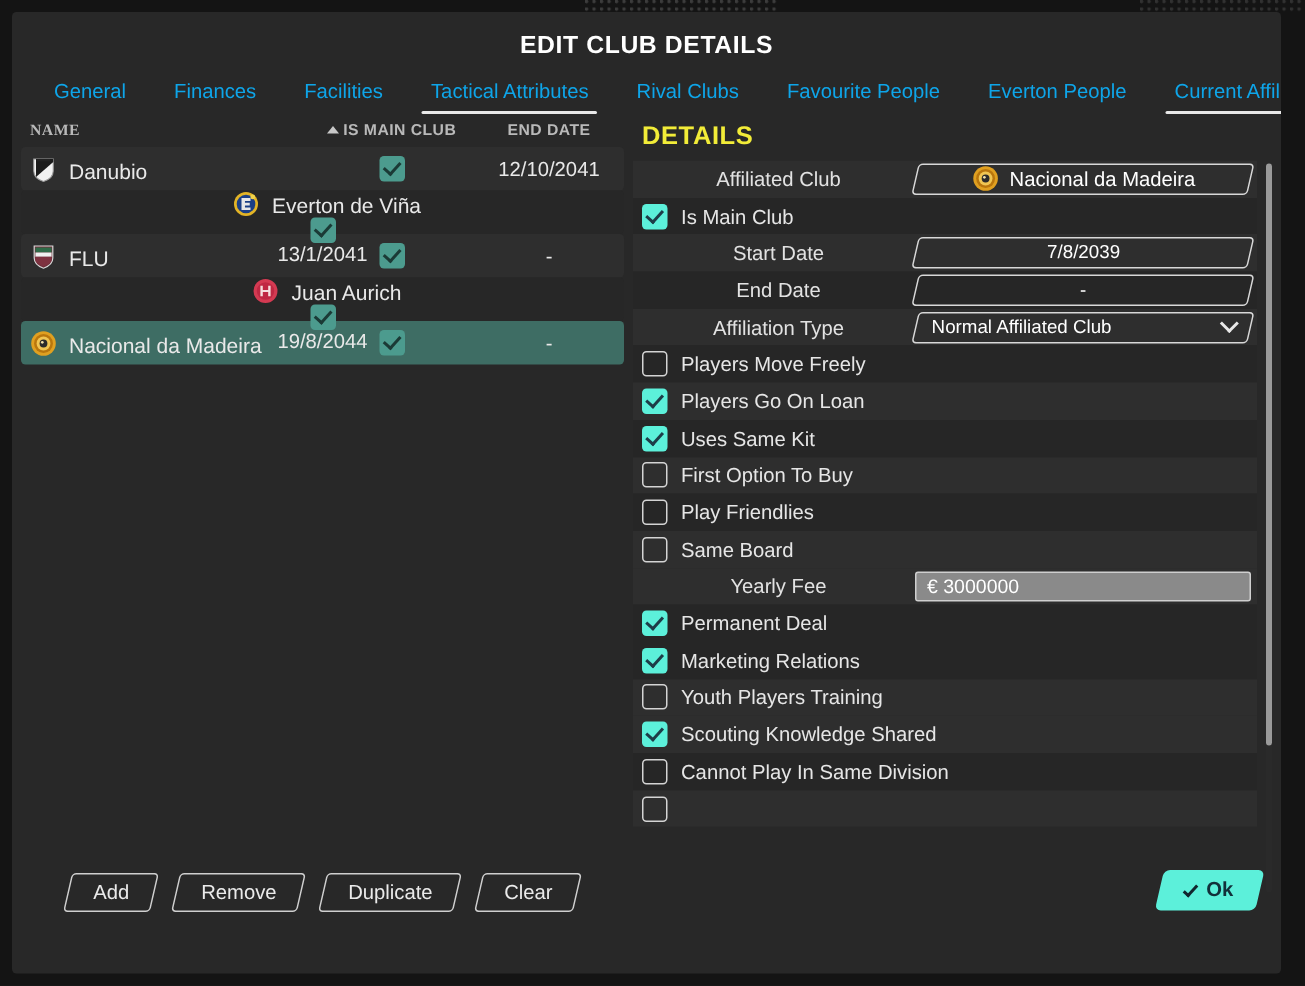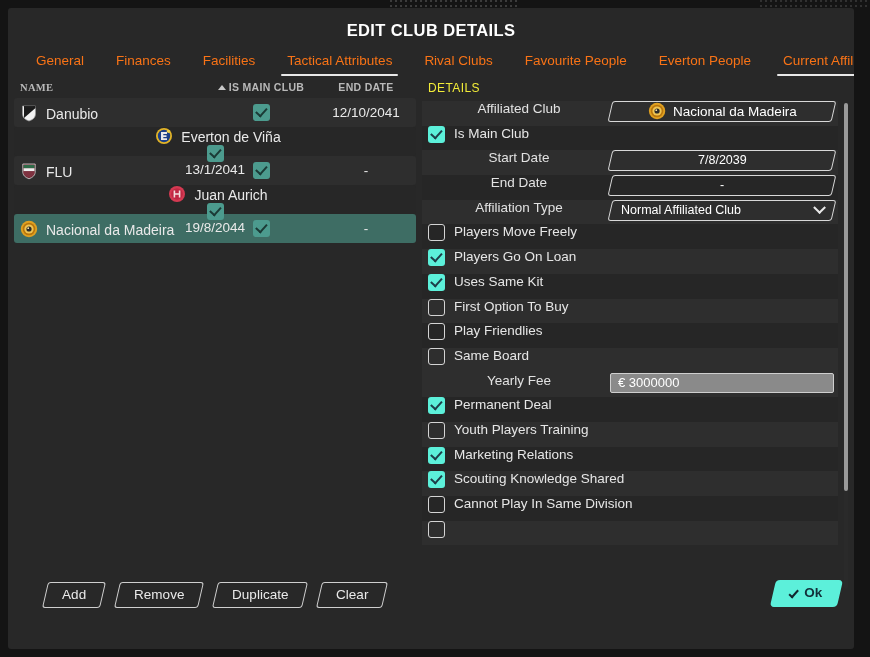--- a/index.html
+++ b/index.html
@@ -55,21 +55,21 @@
 
   .tabs {
     display: flex;
     align-items: flex-end;
     padding: 6px 12px 0 12px;
     gap: 0px;
     height: 34px;
   }
   .tab {
     position: relative;
-    color: #f97316;
+    color: #0ea5e9;
     font-size: 13.5px;
     padding: 0 16px 8px 16px;
     white-space: nowrap;
     cursor: pointer;
   }
   .tab.ul::after {
     content: "";
     position: absolute;
     left: 10px; right: 10px; bottom: 0;
     height: 2.5px;
@@ -167,34 +167,34 @@
     transform: skewX(-13deg);
     border-radius: 3px;
     cursor: pointer;
     font-family: "Liberation Sans", sans-serif;
   }
   .pbtn span { display: inline-block; transform: skewX(13deg); }
 
   
   .dhead {
     color: #f2ec38;
-    font-size: 12px;
-    font-weight: normal;
+    font-size: 17px;
+    font-weight: bold;
     letter-spacing: 0.4px;
     padding: 5px 0 6px 6px;
   }
   .dlist {
     position: relative;
     height: 490px;
     padding-right: 16px;
     overflow: hidden;
   }
   .drow {
     display: flex;
-    align-items: flex-start;
+    align-items: center;
     height: 24.7px;
     padding-left: 6px;
     color: #e4e4e4;
     font-size: 13.5px;
   }
   .drow.odd  { background: #2e2e2e; }
   .drow.even { background: #262626; }
 
   .dlabel  { width: 182px; text-align: center; color: #e2e2e2; }
   .dfield  {
@@ -503,27 +503,27 @@
               <div class="dfield input">
                 <span class="inner">
                   <span>€ 3000000</span>
                 </span>
               </div>
             </div>
             <div class="drow even">
               <span class="dcheck on"></span>
               <span class="dctext">Permanent Deal</span>
             </div>
-            <div class="drow odd">
-              <span class="dcheck off"></span>
-              <span class="dctext">Youth Players Training</span>
-            </div>
             <div class="drow even">
               <span class="dcheck on"></span>
               <span class="dctext">Marketing Relations</span>
+            </div>
+            <div class="drow odd">
+              <span class="dcheck off"></span>
+              <span class="dctext">Youth Players Training</span>
             </div>
             <div class="drow odd">
               <span class="dcheck on"></span>
               <span class="dctext">Scouting Knowledge Shared</span>
             </div>
             <div class="drow even">
               <span class="dcheck off"></span>
               <span class="dctext">Cannot Play In Same Division</span>
             </div>
             <div class="drow odd">

